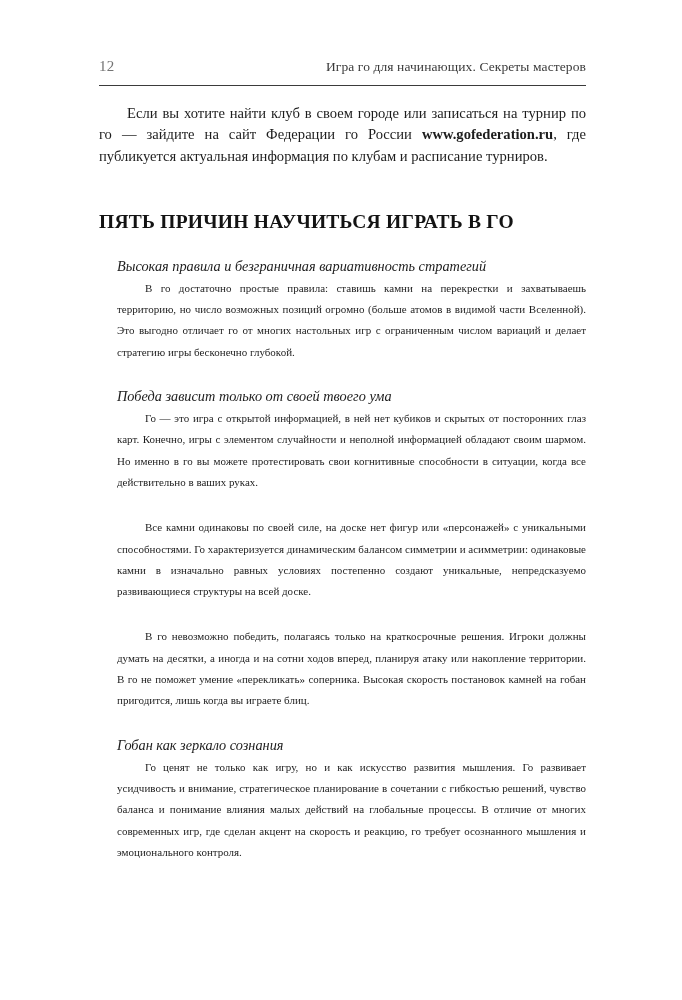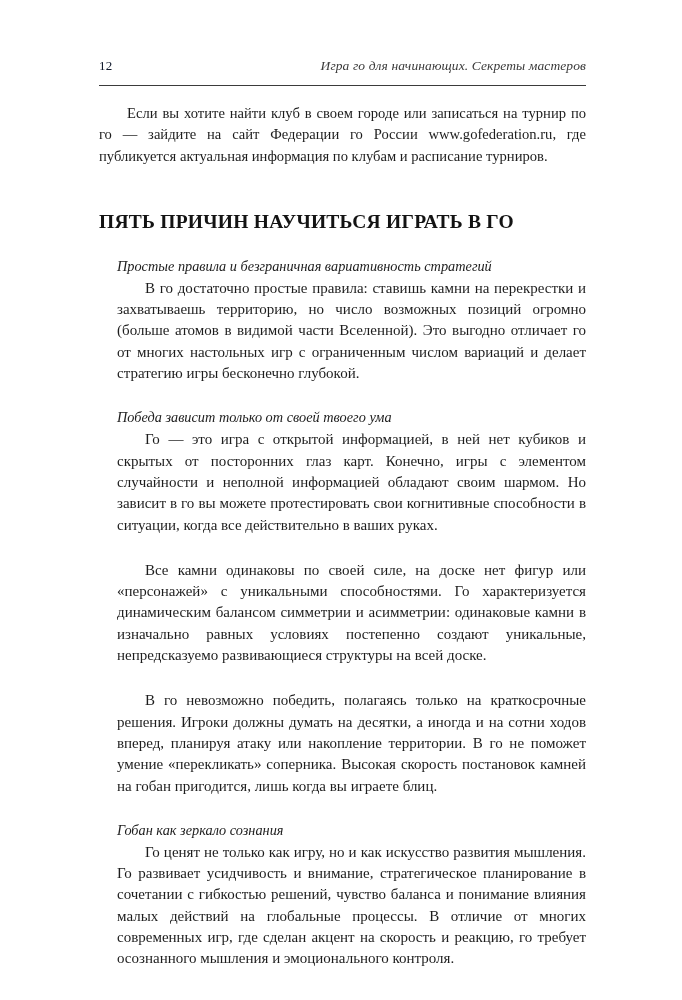--- a/index.html
+++ b/index.html
@@ -31,26 +31,25 @@
   }
 
   
   .running-head {
     display: flex;
     align-items: baseline;
     justify-content: space-between;
     height: 22px;
   }
   .folio {
-    font-size: 13px;
-    color: #0f172a;
+    font-size: 15px;
+    color: #737373;
     letter-spacing: .2px;
   }
   .running-title {
-    font-style: italic;
     font-size: 13.5px;
     color: #3a3a3a;
     letter-spacing: .1px;
   }
   .head-rule {
     margin-top: 5px;
     border-top: 1.1px solid #3b3b3b;
     width: 487px;
     height: 0;
   }
@@ -59,21 +58,21 @@
   .intro {
     margin-top: 17px;
     font-size: 14.6px;
     line-height: 21.3px;
     text-align: justify;
     text-indent: 28px;
     color: #1d1d1d;
     hyphens: auto;
   }
   .intro b {
-    font-weight: normal;
+    font-weight: bold;
   }
 
   h1.section-title {
     font-size: 19.5px;
     font-weight: bold;
     letter-spacing: .25px;
     margin: 44px 0 0 0;
     color: #131313;
     text-transform: none;
   }
@@ -88,21 +87,21 @@
   .subhead {
     font-style: italic;
     font-size: 14.3px;
     line-height: 19px;
     margin: 0 0 2px 18px;
     color: #212121;
   }
 
   .para {
     margin: 0;
-    font-size: 15px;
+    font-size: 11px;
     line-height: 21.3px;
     text-align: justify;
     text-indent: 28px;
     padding-left: 18px;
     color: #1d1d1d;
     hyphens: auto;
   }
 </style>
 </head>
 <body>
@@ -114,27 +113,27 @@
       <span class="folio">12</span>
       <span class="running-title">Игра го для начинающих. Секреты мастеров</span>
     </div>
     <div class="head-rule"></div>
 
     <p class="intro"><span>Если вы хотите найти клуб в своем городе или записаться на турнир по го — зайдите на сайт Федерации го России </span><b>www.gofederation.ru</b><span>, где публикуется актуальная информация по клубам и расписание турниров.</span></p>
 
     <h1 class="section-title">ПЯТЬ ПРИЧИН НАУЧИТЬСЯ ИГРАТЬ В ГО</h1>
 
     <div class="block">
-      <div class="subhead">Простые правила и безграничная вариативность стратегий</div>
+      <div class="subhead">Высокая правила и безграничная вариативность стратегий</div>
       <p class="para">В го достаточно простые правила: ставишь камни на перекрестки и захватываешь территорию, но число возможных позиций огромно (больше атомов в видимой части Вселенной). Это выгодно отличает го от многих настольных игр с ограниченным числом вариаций и делает стратегию игры бесконечно глубокой.</p>
     </div>
 
     <div class="block">
       <div class="subhead">Победа зависит только от своей твоего ума</div>
-      <p class="para">Го — это игра с открытой информацией, в ней нет кубиков и скрытых от посторонних глаз карт. Конечно, игры с элементом случайности и неполной информацией обладают своим шармом. Но зависит в го вы можете протестировать свои когнитивные способности в ситуации, когда все действительно в ваших руках.</p>
+      <p class="para">Го — это игра с открытой информацией, в ней нет кубиков и скрытых от посторонних глаз карт. Конечно, игры с элементом случайности и неполной информацией обладают своим шармом. Но именно в го вы можете протестировать свои когнитивные способности в ситуации, когда все действительно в ваших руках.</p>
     </div>
 
     <div class="block">
       <p class="para">Все камни одинаковы по своей силе, на доске нет фигур или «персонажей» с уникальными способностями. Го характеризуется динамическим балансом симметрии и асимметрии: одинаковые камни в изначально равных условиях постепенно создают уникальные, непредсказуемо развивающиеся структуры на всей доске.</p>
     </div>
 
     <div class="block">
       <p class="para">В го невозможно победить, полагаясь только на краткосрочные решения. Игроки должны думать на десятки, а иногда и на сотни ходов вперед, планируя атаку или накопление территории. В го не поможет умение «перекликать» соперника. Высокая скорость постановок камней на гобан пригодится, лишь когда вы играете блиц.</p>
     </div>
 

